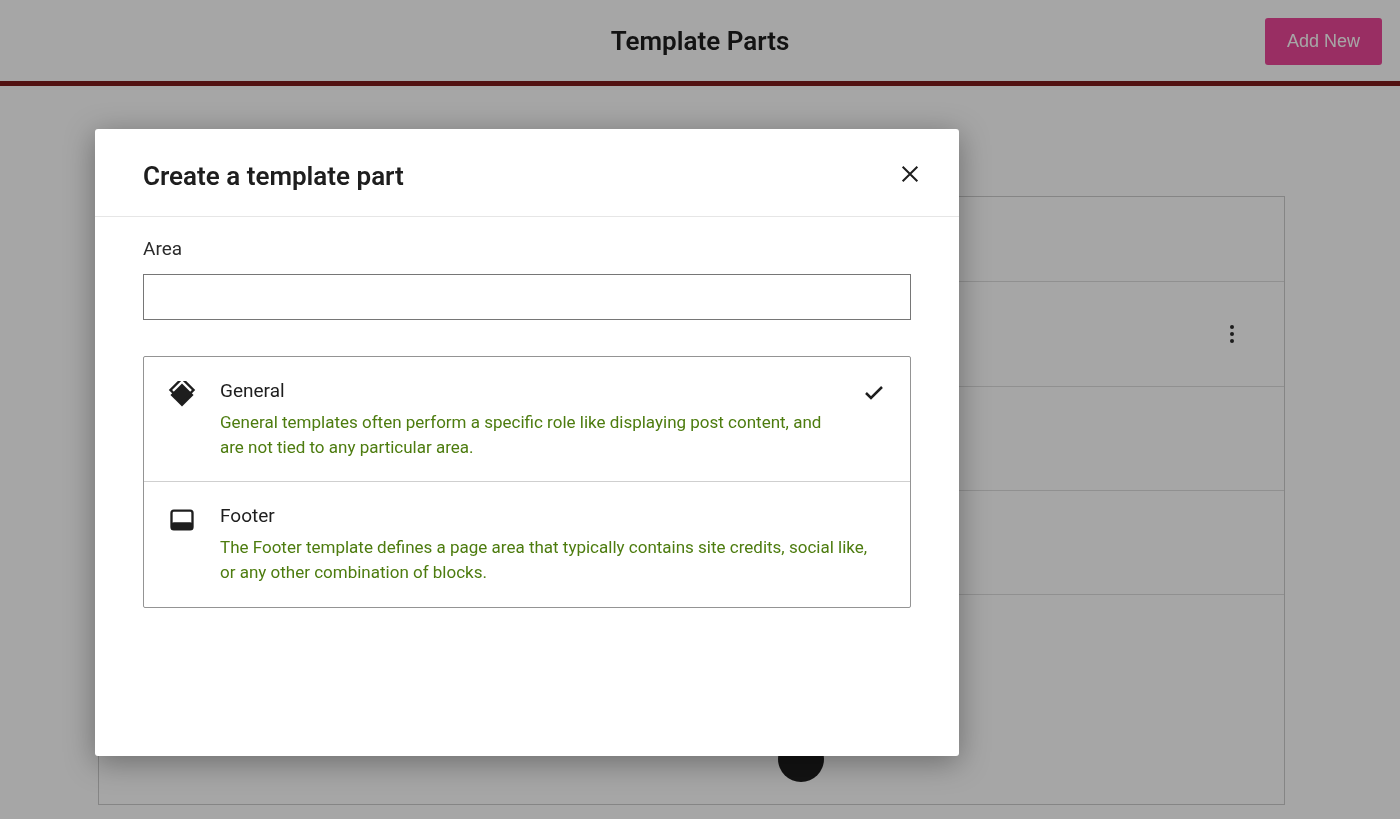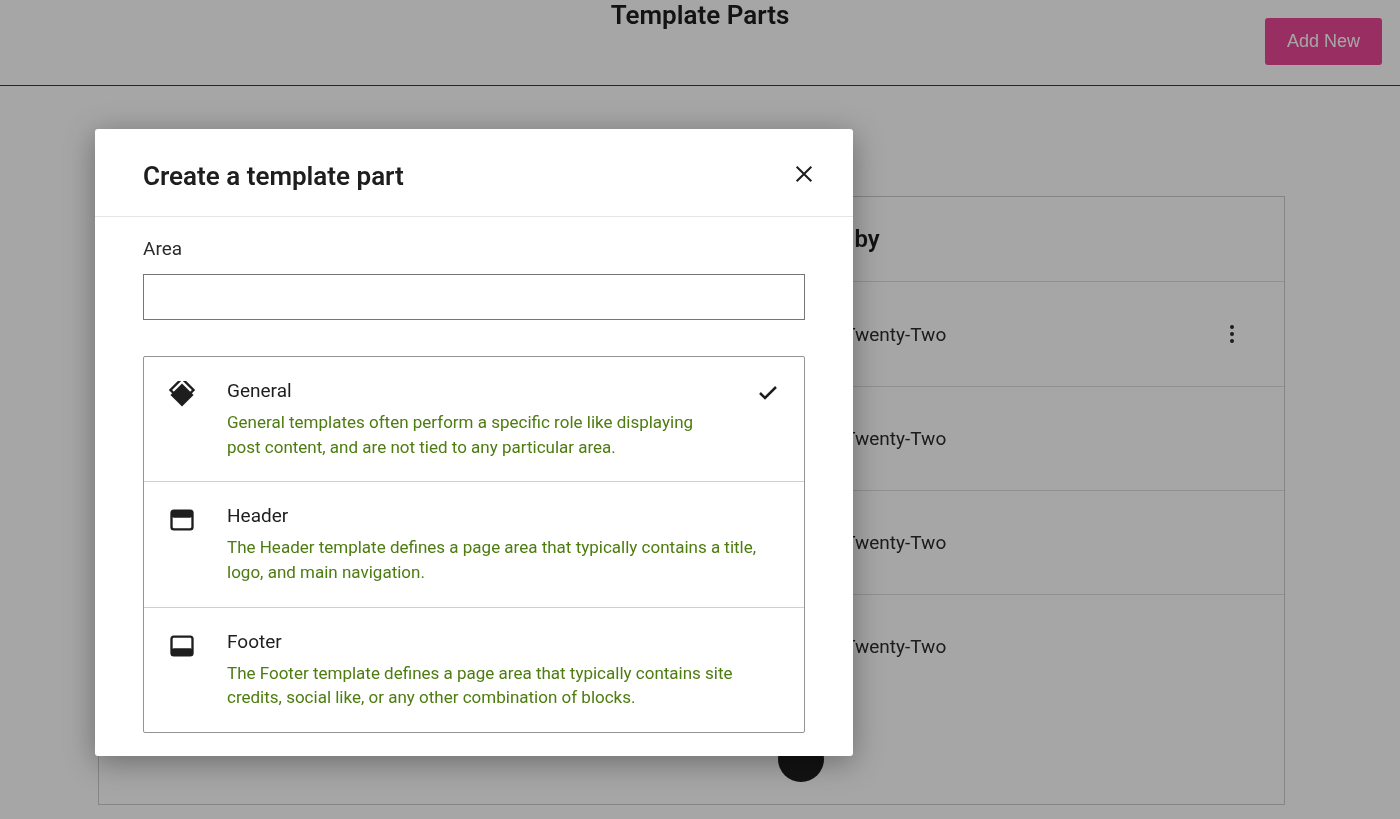--- a/index.html
+++ b/index.html
@@ -14,23 +14,23 @@
 .overlay {
   position: absolute;
   inset: 0;
   background: rgba(0,0,0,0.35);
 }
 .header-bar {
   position: absolute;
   top: 0; left: 0; right: 0;
   height: 86px;
   background: #fff;
-  border-bottom: 1px solid #7f1d1d;
-  display: flex;
-  align-items: flex-start;
+  border-bottom: 5px solid #7f1d1d;
+  display: flex;
+  align-items: center;
   justify-content: center;
 }
 .header-title {
   font-size: 26px;
   font-weight: 600;
   color: #1e1e1e;
 }
 .add-new-btn {
   position: absolute;
   right: 18px;
@@ -79,21 +79,21 @@
   position: absolute;
   left: 778px;
   width: 46px; height: 46px;
   background: #1e1e1e;
   border-radius: 50%;
 }
 .modal {
   position: absolute;
   top: 129px;
   left: 95px;
-  width: 758px;
+  width: 864px;
   height: 627px;
   background: #fff;
   box-shadow: 0 6px 30px rgba(0,0,0,0.35);
   border-radius: 3px;
   display: flex;
   flex-direction: column;
 }
 .modal-head {
   display: flex;
   align-items: center;
@@ -123,21 +123,21 @@
   width: 100%; height: 46px;
   border: 1px solid #767676;
   padding: 0 12px;
   font-size: 16px;
   margin-bottom: 36px;
 }
 .area-list { border: 1px solid #949494; border-radius: 2px; }
 .area-item {
   display: flex; align-items: flex-start;
   padding: 22px 24px;
-  gap: 31px;
+  gap: 24px;
   cursor: pointer;
   border-top: 1px solid #cfcfcf;
   justify-content: flex-end;
 }
 .area-item:first-child { border-top: none; }
 .area-icon { width: 28px; height: 28px; flex-shrink: 0; margin-top: 2px; }
 .area-text { flex: 1; }
 .area-name { font-size: 19px; color: #1e1e1e; margin-bottom: 8px; }
 .area-desc { font-size: 17px; color: #4d7c0f; line-height: 1.45; }
 .check { width: 24px; height: 24px; flex-shrink: 0; margin-top: 2px; }
@@ -200,30 +200,20 @@
         </svg>
         <div class="area-text">
           <div class="area-name">General</div>
           <div class="area-desc">General templates often perform a specific role like displaying post content, and are not tied to any particular area.</div>
         </div>
         <svg class="check" viewBox="0 0 24 24">
             <path d="M4 12 L9 17 L20 6" stroke="#1e1e1e" stroke-width="2.5" fill="none"></path>
           </svg>
       </div>
 
-      <div class="area-item">
-        <svg class="area-icon" viewBox="0 0 24 24">
-          <rect x="3" y="4" width="18" height="16" rx="2" fill="none" stroke="#1e1e1e" stroke-width="2"></rect>
-          <rect x="3" y="4" width="18" height="6" rx="2" fill="#1e1e1e"></rect>
-        </svg>
-        <div class="area-text">
-          <div class="area-name">Header</div>
-          <div class="area-desc">The Header template defines a page area that typically contains a title, logo, and main navigation.</div>
-        </div>
-      </div>
 
       <div class="area-item">
         <svg class="area-icon" viewBox="0 0 24 24">
           <rect x="3" y="4" width="18" height="16" rx="2" fill="none" stroke="#1e1e1e" stroke-width="2"></rect>
           <rect x="3" y="14" width="18" height="6" rx="2" fill="#1e1e1e"></rect>
         </svg>
         <div class="area-text">
           <div class="area-name">Footer</div>
           <div class="area-desc">The Footer template defines a page area that typically contains site credits, social like, or any other combination of blocks.</div>
         </div>

